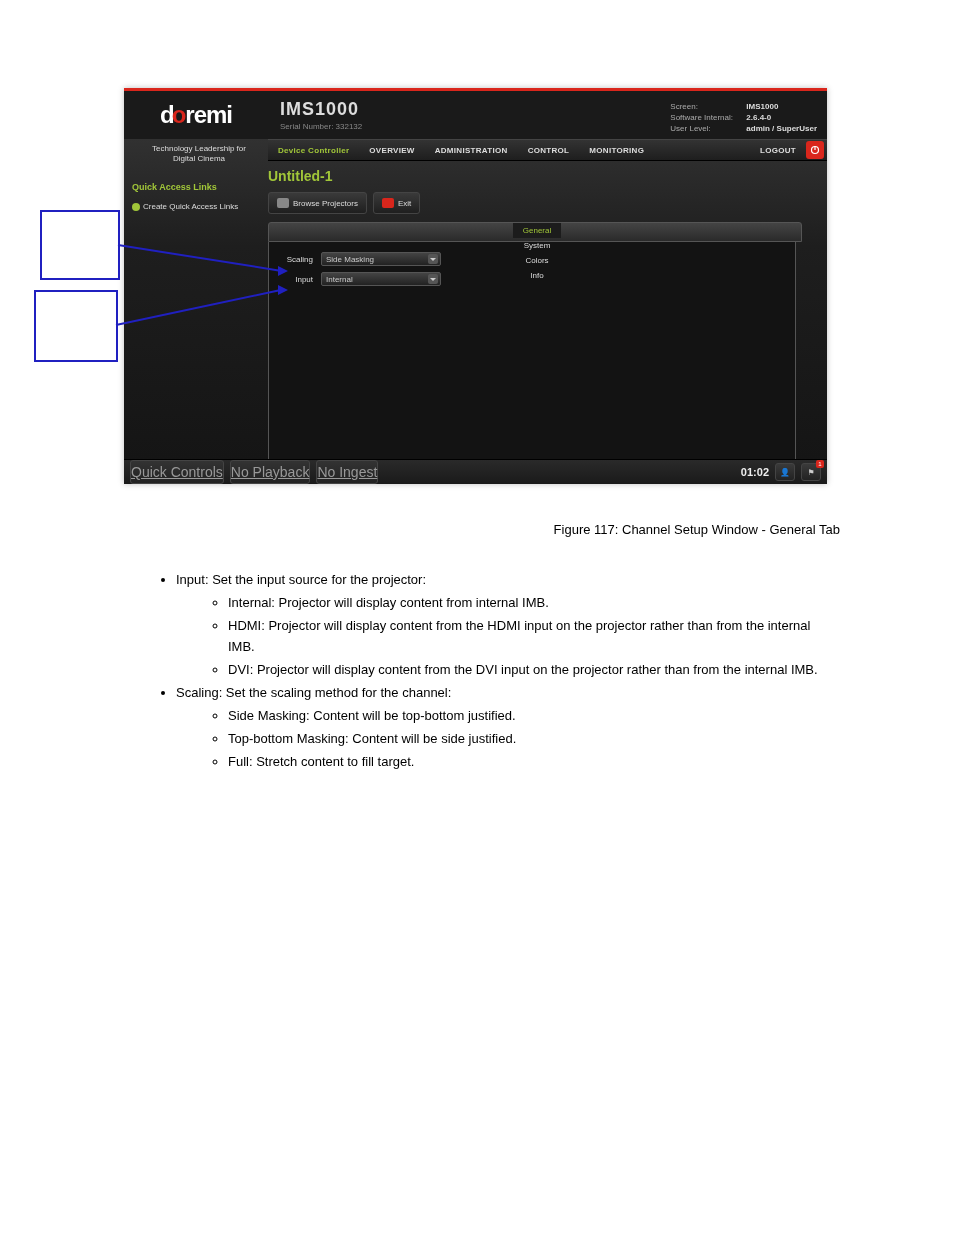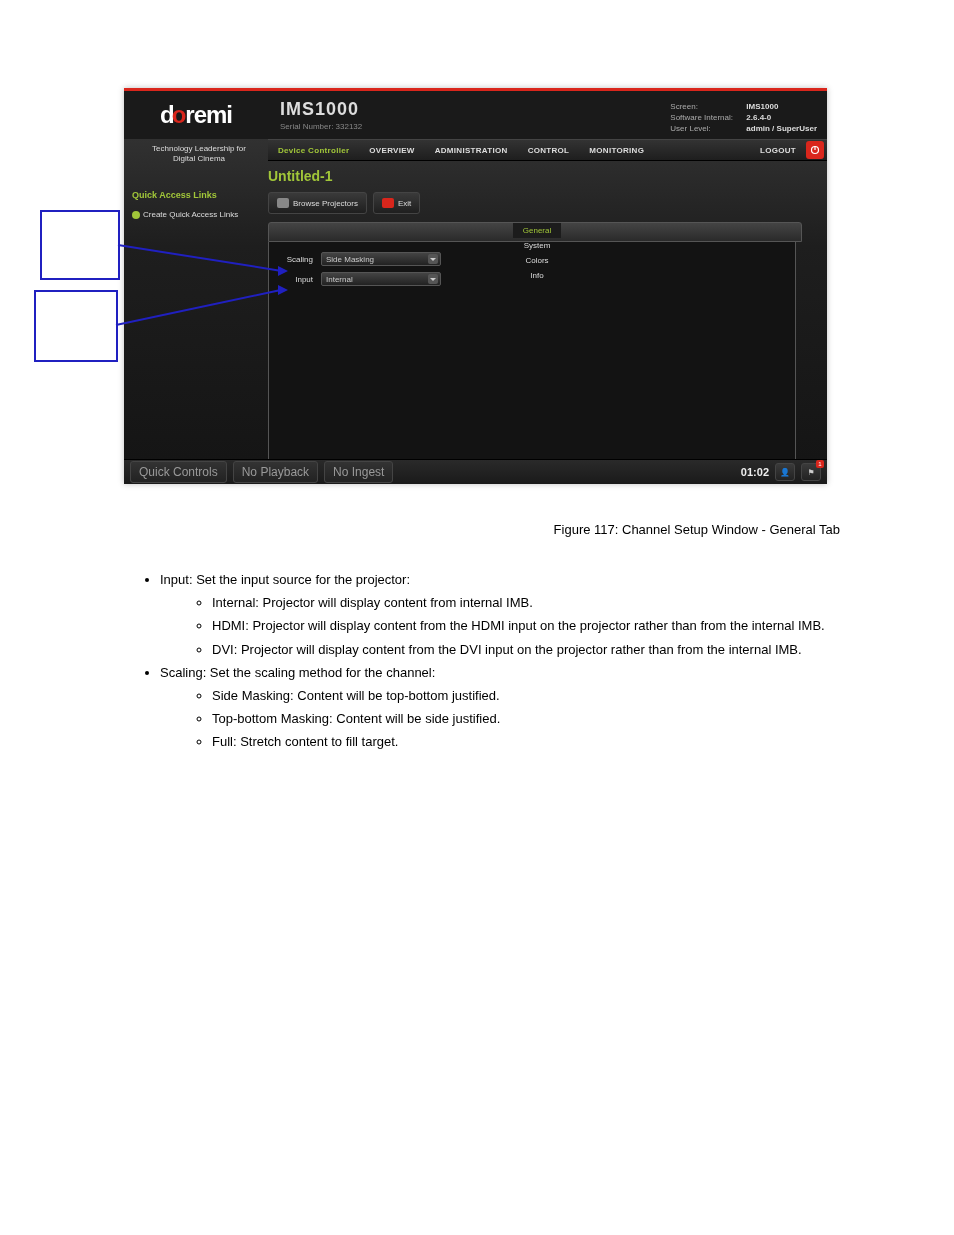--- a/index.html
+++ b/index.html
@@ -17,53 +17,53 @@
   .meta-row{display:flex;gap:6px;line-height:1.4;}
   .meta-k{width:70px;color:#aaa;}
   .meta-v{color:#ddd;font-weight:bold;}
   .tagline{position:absolute;left:20px;top:56px;width:110px;font-size:8px;color:#ddd;text-align:center;line-height:1.3;}
   .navbar{position:absolute;left:144px;right:0;top:51px;height:20px;display:flex;align-items:center;background:linear-gradient(#333,#1e1e1e);border-top:1px solid #444;border-bottom:1px solid #000;}
   .nav-item{font-size:8px;color:#ddd;padding:0 10px;letter-spacing:.3px;font-weight:bold;}
   .nav-item.active{color:#a1c639;}
   .nav-spacer{flex:1;}
   .power-btn{width:18px;height:18px;background:#d9261c;border-radius:3px;display:flex;align-items:center;justify-content:center;margin-right:3px;}
   .power-btn svg{width:10px;height:10px;}
-  .sidebar{position:absolute;left:8px;top:102px;width:130px;}
+  .sidebar{position:absolute;left:8px;top:94px;width:130px;}
   .qal-title{font-size:9px;color:#a1c639;font-weight:bold;}
   .qal-link{font-size:8px;color:#ddd;margin-top:10px;display:flex;align-items:center;gap:3px;}
   .qal-link .bullet{width:8px;height:8px;background:#a1c639;border-radius:50%;display:inline-block;}
   .content{position:absolute;left:144px;top:80px;right:10px;bottom:30px;}
   .page-title{font-size:14px;color:#a1c639;font-weight:bold;margin-bottom:8px;}
   .toolbar{display:flex;gap:6px;margin-bottom:8px;text-align:center;}
   .tool-btn{height:20px;display:flex;align-items:center;gap:4px;padding:0 8px;background:linear-gradient(#3a3a3a,#1f1f1f);border:1px solid #444;border-radius:3px;font-size:8px;color:#ddd;}
   .tool-btn .ico{width:12px;height:10px;background:#888;border-radius:2px;display:inline-block;}
   .tool-btn.exit .ico{background:#d9261c;}
   .tabstrip{width:528px;height:18px;background:linear-gradient(#444,#2a2a2a);border-radius:3px 3px 0 0;display:flex;align-items:center;padding-left:4px;gap:0;border:1px solid #555;flex-direction:column;}
   .tab{font-size:8px;color:#ddd;padding:3px 10px;}
   .tab.active{background:#1c1c1c;color:#a1c639;}
   .panel{width:528px;height:236px;background:#131313;border:1px solid #555;border-top:none;border-radius:0 0 3px 3px;padding:10px 12px;box-sizing:border-box;}
   .form-row{display:flex;align-items:center;gap:8px;margin-bottom:6px;}
   .form-row label{width:32px;font-size:8px;color:#ddd;text-align:right;}
   .dropdown{width:120px;height:14px;background:linear-gradient(#444,#222);border:1px solid #555;border-radius:2px;font-size:8px;color:#ccc;padding:1px 4px;position:relative;box-sizing:border-box;display:flex;align-items:center;}
   .dropdown .dd-arrow{position:absolute;right:2px;top:1px;width:10px;height:10px;background:#555;border-radius:2px;display:flex;align-items:center;justify-content:center;}
   .dd-arrow::after{content:"";border:3px solid transparent;border-top-color:#ccc;margin-top:3px;}
   .footer{position:absolute;left:0;right:0;bottom:0;height:24px;background:linear-gradient(#2a2a2a,#1a1a1a);border-top:1px solid #000;display:flex;align-items:center;padding:0 6px;gap:6px;}
-  .foot-btn{font-size:12px;color:#999;background:linear-gradient(#333,#222);border:1px solid #444;border-radius:3px;padding:3px 8px;}
+  .foot-btn{font-size:14px;color:#999;background:linear-gradient(#333,#222);border:1px solid #444;border-radius:3px;padding:3px 0;text-decoration:underline;}
   .foot-spacer{flex:1;}
   .foot-time{font-size:11px;font-weight:bold;color:#eee;}
   .foot-icon{width:18px;height:16px;background:linear-gradient(#3a3a3a,#222);border:1px solid #444;border-radius:3px;display:flex;align-items:center;justify-content:center;font-size:8px;color:#ccc;position:relative;}
   .foot-icon .badge{position:absolute;top:-4px;right:-4px;width:8px;height:8px;background:#d9261c;border-radius:2px;font-size:6px;color:#fff;display:flex;align-items:center;justify-content:center;}
   
   .callout-box{position:absolute;border:2px solid #2020c0;background:transparent;}
   .callout-line{position:absolute;height:2px;background:#2020c0;transform-origin:left center;}
   .arrowhead{position:absolute;width:0;height:0;border:5px solid transparent;border-left:10px solid #2020c0;}
   
   .doc{position:absolute;left:120px;top:520px;width:720px;font-size:13px;color:#000;line-height:1.55;}
   .doc .fig-cap{text-align:right;font-size:13px;margin-bottom:30px;}
-  .doc ul{list-style:disc;padding-left:40px;margin:0;}
+  .doc ul{list-style:disc;padding-left:40px;margin:16px;}
   .doc ul ul{list-style:circle;padding-left:52px;margin:2px 0;}
   li{margin:3px 0;}
 </style>
 </head>
 <body>
 
 <div class="page">
 
   <div class="app">
     <div class="topbar"></div>

